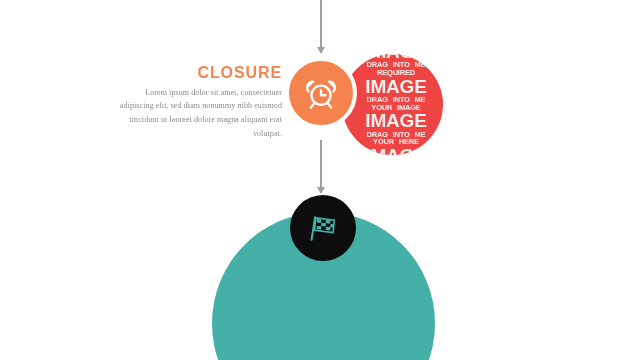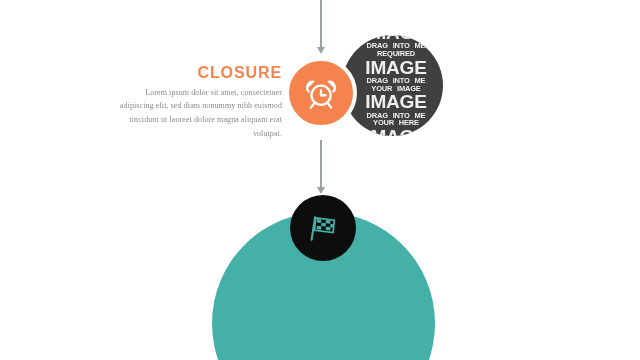--- a/index.html
+++ b/index.html
@@ -21,25 +21,25 @@
     width: 640px;
     height: 360px;
     overflow: hidden;
     background: #ffffff;
   }
 
   
   .img-placeholder {
     position: absolute;
     left: 342px;
-    top: 35px;
+    top: 54px;
     width: 101px;
     height: 101px;
     border-radius: 50%;
-    background: #404040;
+    background: #ef4444;
     overflow: hidden;
   }
   .img-placeholder .ph-text {
     position: absolute;
     left: -34px;
     top: -12px;
     width: 176px;
     color: #efefef;
     font-weight: bold;
     line-height: 1.02;

